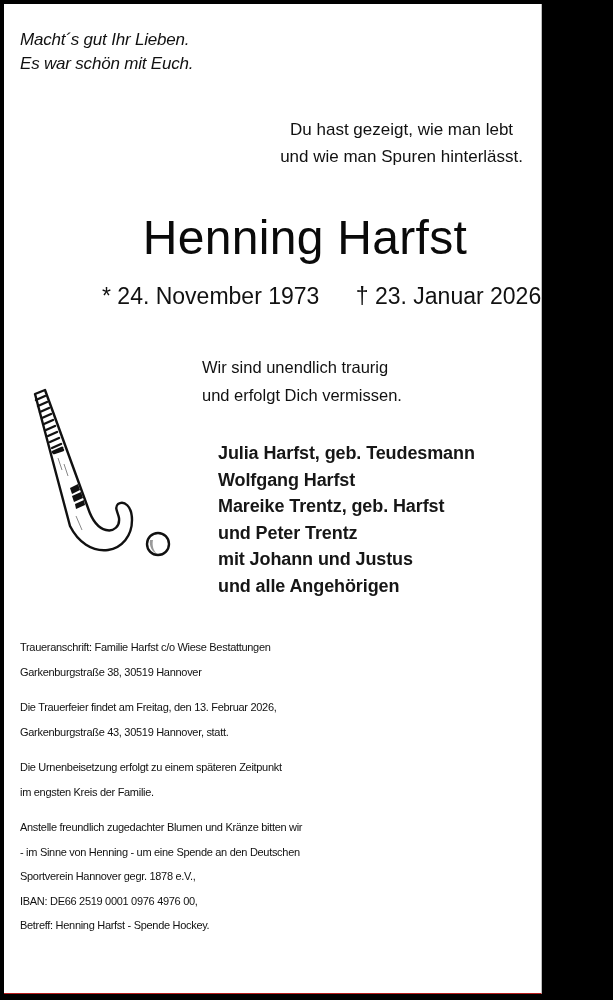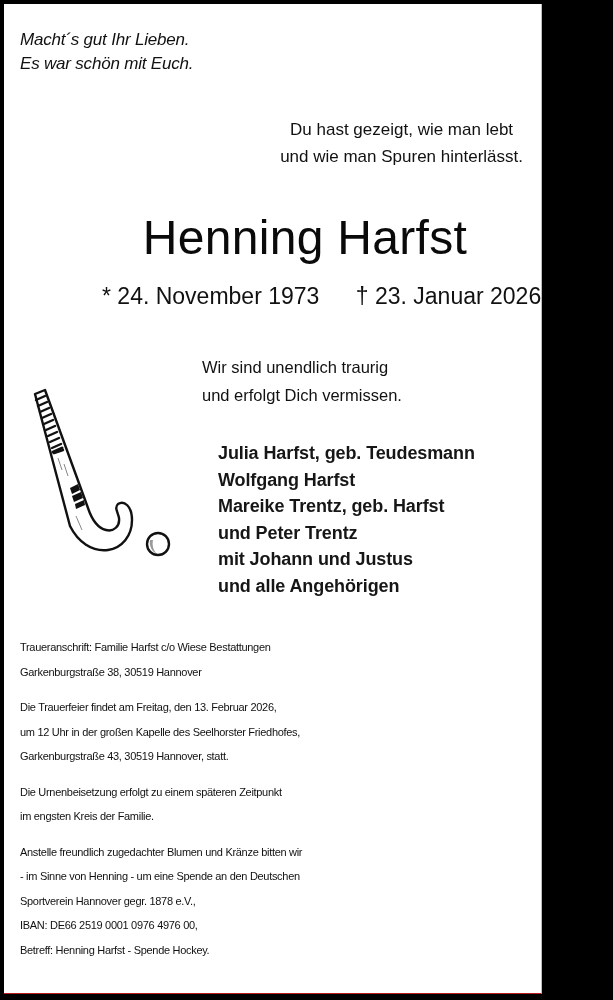--- a/index.html
+++ b/index.html
@@ -173,21 +173,20 @@
     <div>und alle Angehörigen</div>
   </div>
 
   <div class="abs info">
     <div class="para">
       <div>Traueranschrift: Familie Harfst c/o Wiese Bestattungen</div>
       <div>Garkenburgstraße 38, 30519 Hannover</div>
     </div>
     <div class="para">
       <div>Die Trauerfeier findet am Freitag, den 13. Februar 2026,</div>
-      <div>um 12 Uhr in der großen Kapelle des Seelhorster Friedhofes,</div>
       <div>Garkenburgstraße 43, 30519 Hannover, statt.</div>
     </div>
     <div class="para">
       <div>Die Urnenbeisetzung erfolgt zu einem späteren Zeitpunkt</div>
       <div>im engsten Kreis der Familie.</div>
     </div>
     <div class="para">
       <div>Anstelle freundlich zugedachter Blumen und Kränze bitten wir</div>
       <div>- im Sinne von Henning - um eine Spende an den Deutschen</div>
       <div>Sportverein Hannover gegr. 1878 e.V.,</div>

